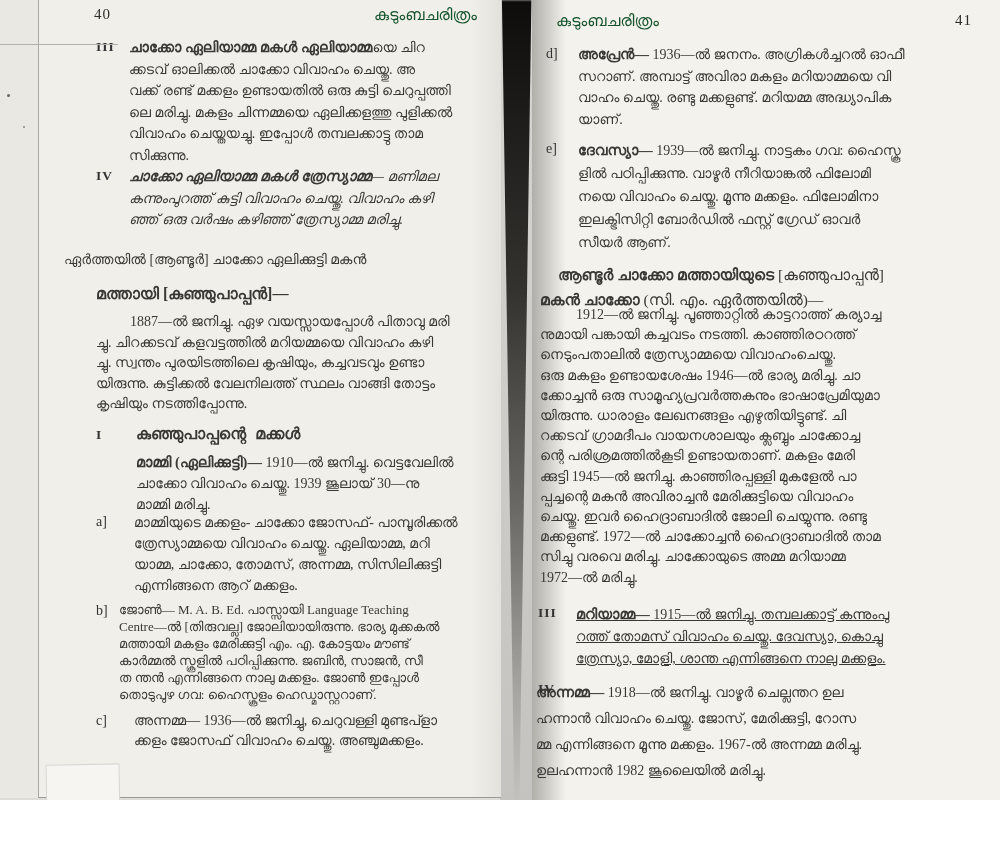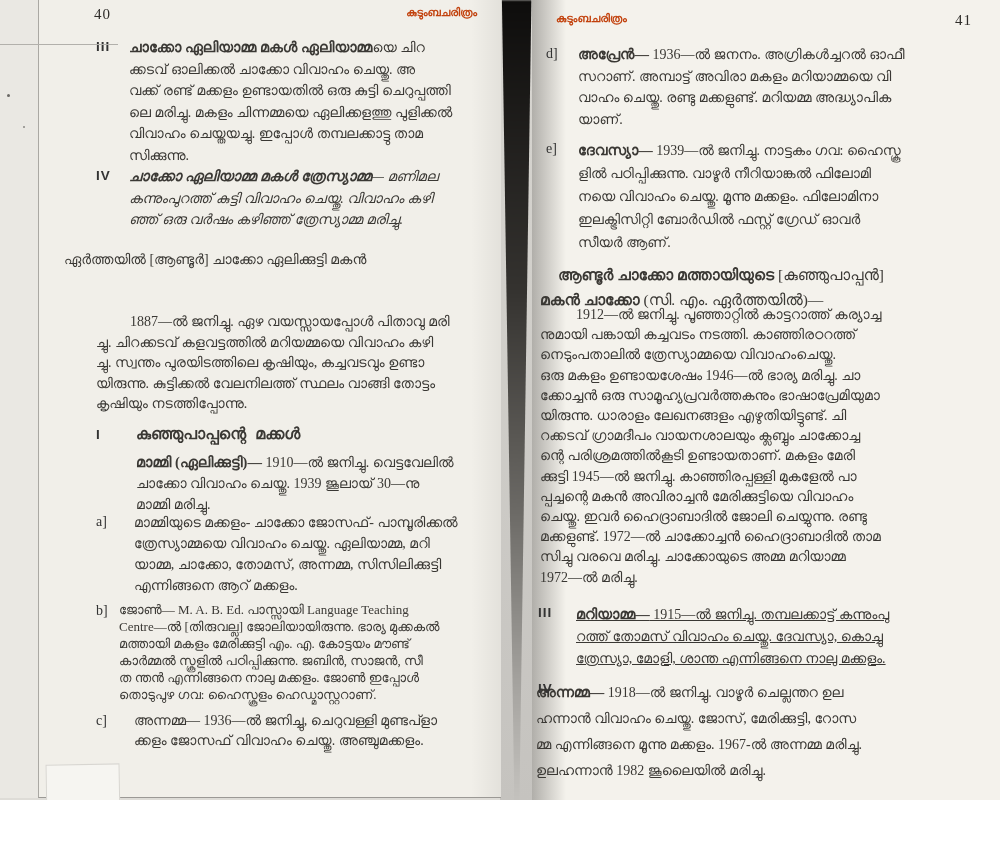--- a/index.html
+++ b/index.html
@@ -25,24 +25,24 @@
   .artifact-line{position:absolute;left:0;top:44px;width:118px;height:1px;background:#b2b0ab;}
   .tape{position:absolute;left:46px;top:764px;width:72px;height:55px;background:#f6f5f1;
         border:1px solid #d8d6d1;transform:rotate(-1deg);}
   .speck1{position:absolute;left:7px;top:94px;width:3px;height:3px;border-radius:50%;background:#6a6865;}
   .speck2{position:absolute;left:23px;top:126px;width:2px;height:2px;border-radius:50%;background:#8a8885;}
   
   .pg-header{position:absolute;top:6px;left:0;right:0;display:flex;justify-content:space-between;}
   .page-left .pg-header{padding:0 24px 0 55px;}
   .page-right .pg-header{top:12px;padding:0 28px 0 24px;}
   .pgnum{font-size:15px;letter-spacing:1px;color:#2f2d2a;}
-  .runtitle{font-size:11px;font-weight:700;color:#c2410c;}
+  .runtitle{font-size:16px;font-weight:400;color:#14532d;}
   
   .block{position:absolute;}
-  .lbl{position:absolute;left:2px;top:2px;font-family:Liberation Sans, sans-serif;
+  .lbl{position:absolute;left:2px;top:2px;font-family:Liberation Serif, serif;
        font-size:13.5px;color:#333;}
   .roman{font-weight:700;letter-spacing:1px;}
   .alpha{font-weight:400;font-family:"Liberation Serif",serif;font-size:14px;}
   .para{white-space:pre-line;margin:0;font-size:14px;line-height:21.5px;text-align:left;}
   .lead{font-weight:700;font-size:14.5px;}
   .person-heading{margin:0;font-weight:700;font-size:16px;}
   .section-heading{margin:0 0 0 42px;font-weight:700;font-size:16px;word-spacing:5px;}
   .family-heading{margin:0;font-weight:700;font-size:15.5px;line-height:25px;text-indent:18px;}
   .family-heading .norm{font-weight:400;}
   .intro{margin:0;font-size:14px;}
@@ -75,20 +75,23 @@
       <span class="lbl roman">IV</span>
       <p class="para" style="margin-left:35px;font-style:italic;"><b class="lead">ചാക്കോ ഏലിയാമ്മ മകൾ ത്രേസ്യാമ്മ</b><span>— മണിമല
 കന്നുംപുറത്ത് കുട്ടി വിവാഹം ചെയ്തു. വിവാഹം കഴി
 ഞ്ഞ് ഒരു വർഷം കഴിഞ്ഞ് ത്രേസ്യാമ്മ മരിച്ചു.</span></p>
     </div>
 
     <div class="block" style="left:25px;top:252px;width:420px;">
       <p class="intro">ഏർത്തയിൽ [ആണ്ടൂർ] ചാക്കോ ഏലിക്കുട്ടി മകൻ</p>
     </div>
 
+    <div class="block" style="left:57px;top:285px;width:400px;">
+      <p class="person-heading">മത്തായി [കുഞ്ഞുപാപ്പൻ]—</p>
+    </div>
 
     <div class="block" style="left:57px;top:312px;width:402px;">
       <p class="para" style="line-height:20.5px;text-indent:34px;">1887—ൽ ജനിച്ചു. ഏഴ വയസ്സായപ്പോൾ പിതാവു മരി
 ച്ചു. ചിറക്കടവ് കളവട്ടത്തിൽ മറിയമ്മയെ വിവാഹം കഴി
 ച്ചു. സ്വന്തം പുരയിടത്തിലെ കൃഷിയും, കച്ചവടവും ഉണ്ടാ
 യിരുന്നു. കുട്ടിക്കൽ വേലനിലത്ത് സ്ഥലം വാങ്ങി തോട്ടം
 കൃഷിയും നടത്തിപ്പോന്നു.</p>
     </div>
 
     <div class="block" style="left:55px;top:425px;width:404px;">

